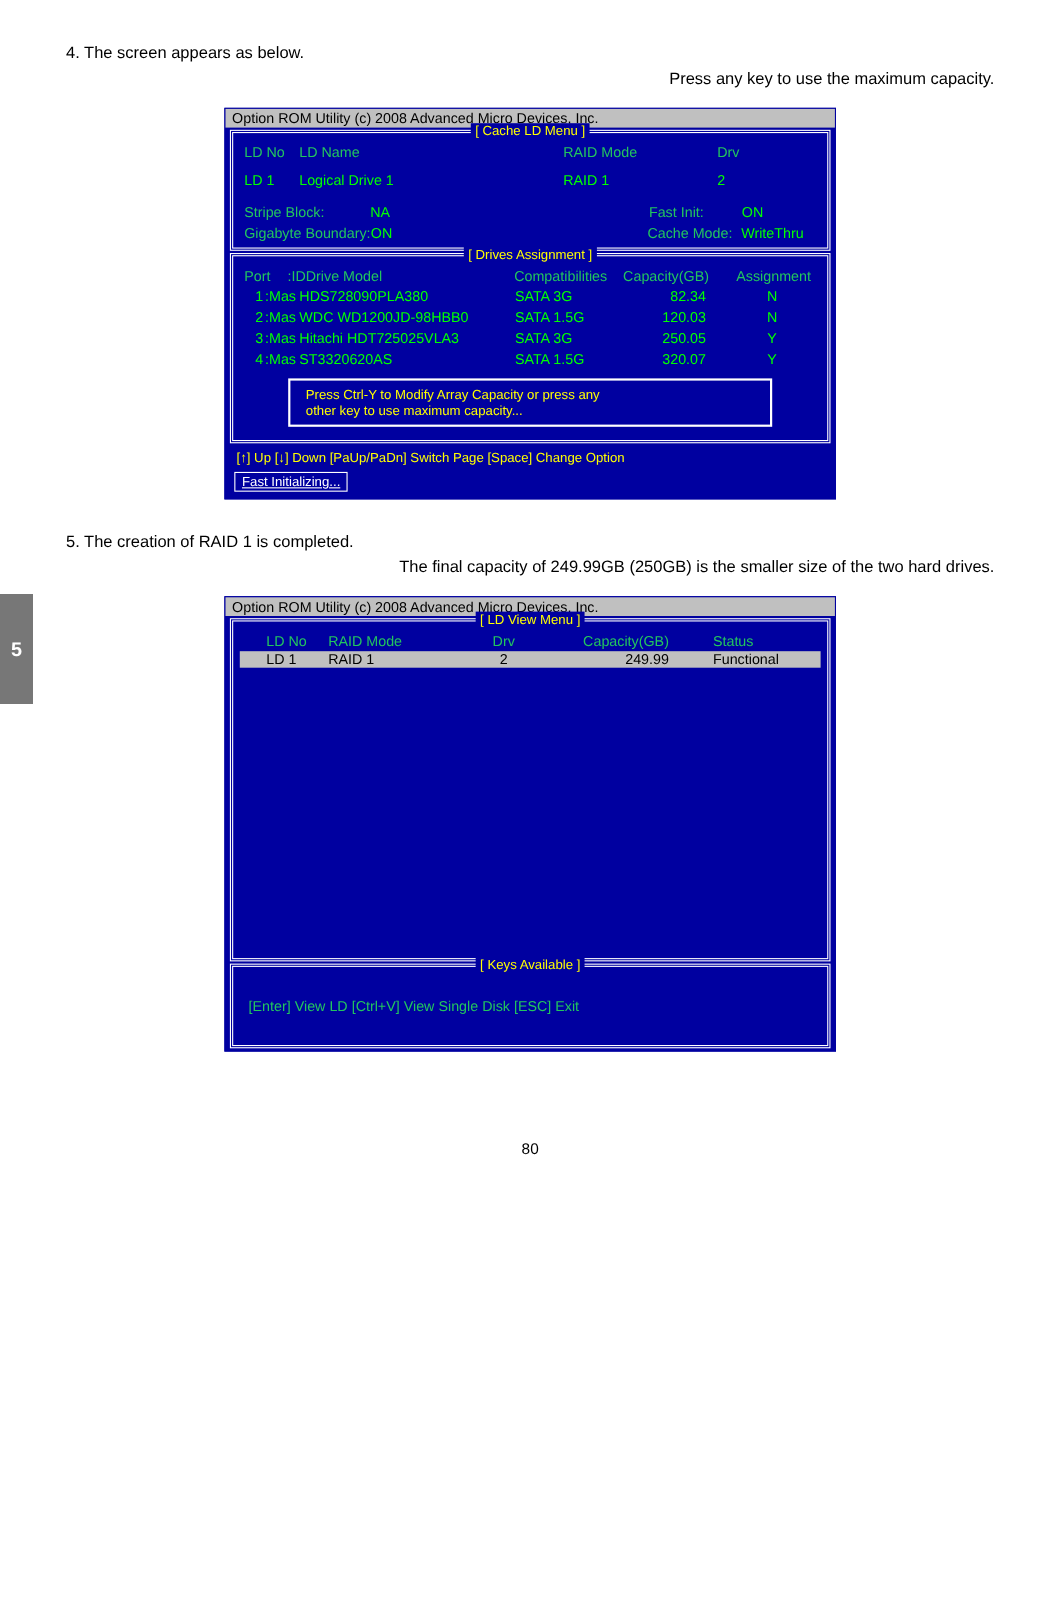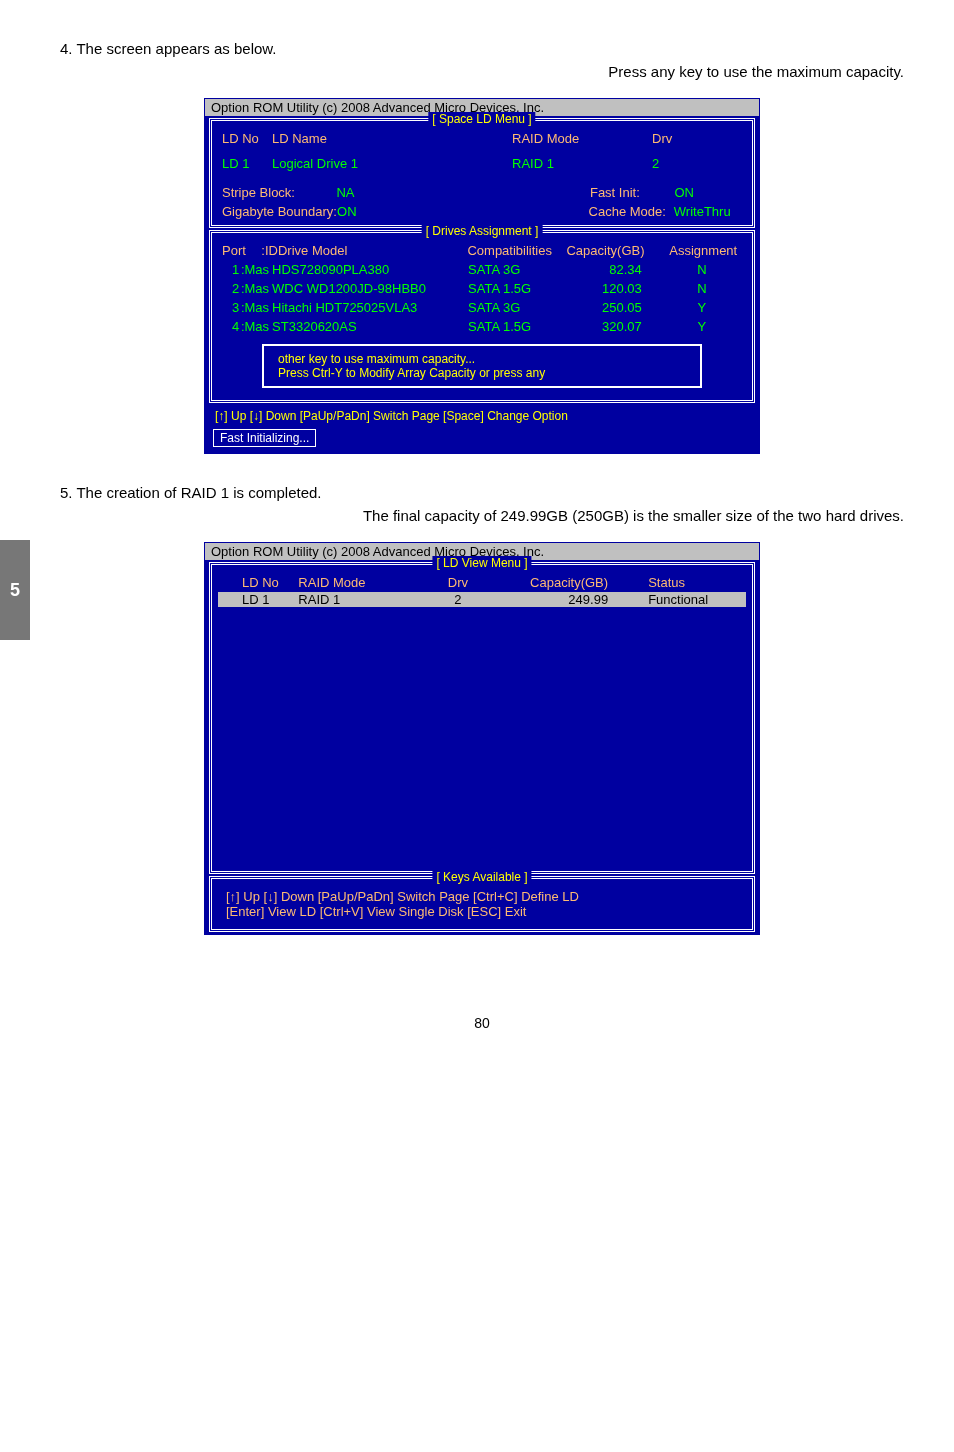--- a/index.html
+++ b/index.html
@@ -39,21 +39,21 @@
     position: absolute;
     top: -9px;
     left: 50%;
     transform: translateX(-50%);
     background: #0000a0;
     color: #ff0;
     padding: 0 4px;
     font-size: 12px;
   }
   .row { display: flex; padding: 2px 0; }
-  .yellow { color: #fdba74; }
+  .yellow { color: #22c55e; }
   .green { color: #0f0; }
   .selected-row {
     background: #c0c0c0;
     color: #000;
     padding: 0 4px;
     margin: 0 -4px;
   }
   .inner-box {
     border: 2px solid #fff;
     margin: 8px 40px;
@@ -67,20 +67,21 @@
     font-size: 12px;
   }
   .fast-init {
     display: inline-block;
     background: #0000a0;
     border: 1px solid #fff;
     color: #fff;
     padding: 1px 6px;
     margin: 2px 8px 6px 8px;
     font-size: 12px;
+    text-decoration: underline;
   }
   .side-tab {
     position: absolute;
     left: 0;
     top: 540px;
     width: 30px;
     height: 100px;
     background: #777;
     color: #fff;
     display: flex;
@@ -124,21 +125,21 @@
 
 <div class="page">
 
   <div class="step-text">4. The screen appears as below.</div>
   <div class="sub-text">Press any key to use the maximum capacity.</div>
 
   <div class="bios-box">
     <div class="bios-title">Option ROM Utility (c) 2008 Advanced Micro Devices, Inc.</div>
 
     <div class="frame">
-      <div class="frame-label">[ Space LD Menu ]</div>
+      <div class="frame-label">[ Cache LD Menu ]</div>
 
       <div class="row yellow">
         <span class="col ldno-h">LD No</span>
         <span class="col ldname-h">LD Name</span>
         <span class="col raidmode-h">RAID Mode</span>
         <span class="col drv-h">Drv</span>
       </div>
 
       <div class="row green" style="margin-top:6px;">
         <span class="col ldno-h">LD  1</span>
@@ -202,22 +203,22 @@
       <div class="row green">
         <span class="col" style="width:20px;padding-left:10px;">4</span>
         <span class="col" style="width:35px;">:Mas</span>
         <span class="col da-model">ST3320620AS</span>
         <span class="col da-comp">SATA  1.5G</span>
         <span class="col da-cap">320.07</span>
         <span class="col da-assign">Y</span>
       </div>
 
       <div class="inner-box">
+        <div>Press Ctrl-Y to Modify Array Capacity or press any</div>
         <div>other key to use maximum capacity...</div>
-        <div>Press Ctrl-Y to Modify Array Capacity or press any</div>
       </div>
     </div>
 
     <div class="foot-line">[↑] Up    [↓] Down    [PaUp/PaDn] Switch Page    [Space] Change Option</div>
     <div class="fast-init">Fast  Initializing...</div>
   </div>
 
   <div class="step-text">5. The creation of RAID 1 is completed.</div>
   <div class="sub-text">The final capacity of 249.99GB (250GB) is the smaller size of the two hard drives.</div>
 
@@ -239,21 +240,20 @@
         <span class="col lv-ldno">LD   1</span>
         <span class="col lv-mode">RAID 1</span>
         <span class="col lv-drv">2</span>
         <span class="col lv-cap">249.99</span>
         <span class="col lv-status">Functional</span>
       </div>
 
       <div class="view-body"></div>
     </div>
 
-    <div class="frame" style="padding:10px 14px;">
+    <div class="frame" style="padding:28px 14px;">
       <div class="frame-label">[ Keys Available ]</div>
-      <div class="yellow">[↑] Up    [↓] Down    [PaUp/PaDn] Switch Page    [Ctrl+C] Define LD</div>
       <div class="yellow">[Enter] View LD    [Ctrl+V] View Single Disk    [ESC] Exit</div>
     </div>
   </div>
 
   <div class="page-num">80</div>
 </div>
 
 </body></html>

